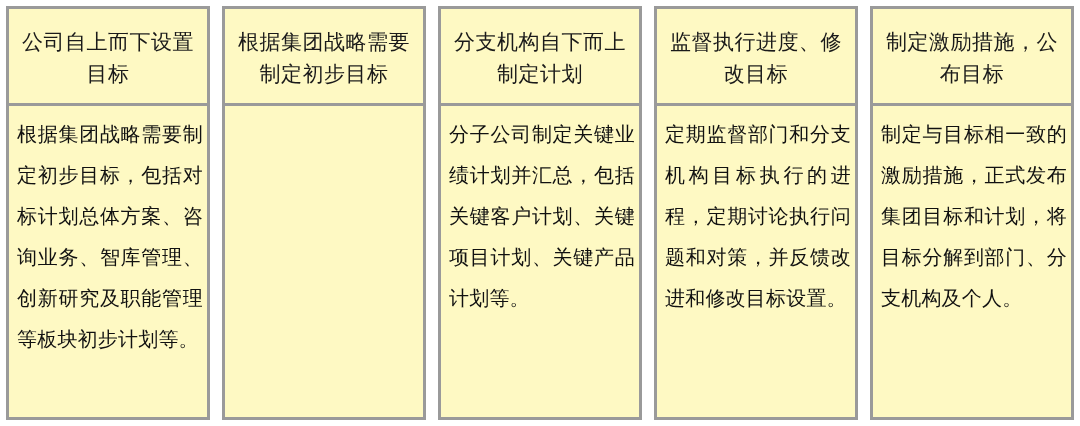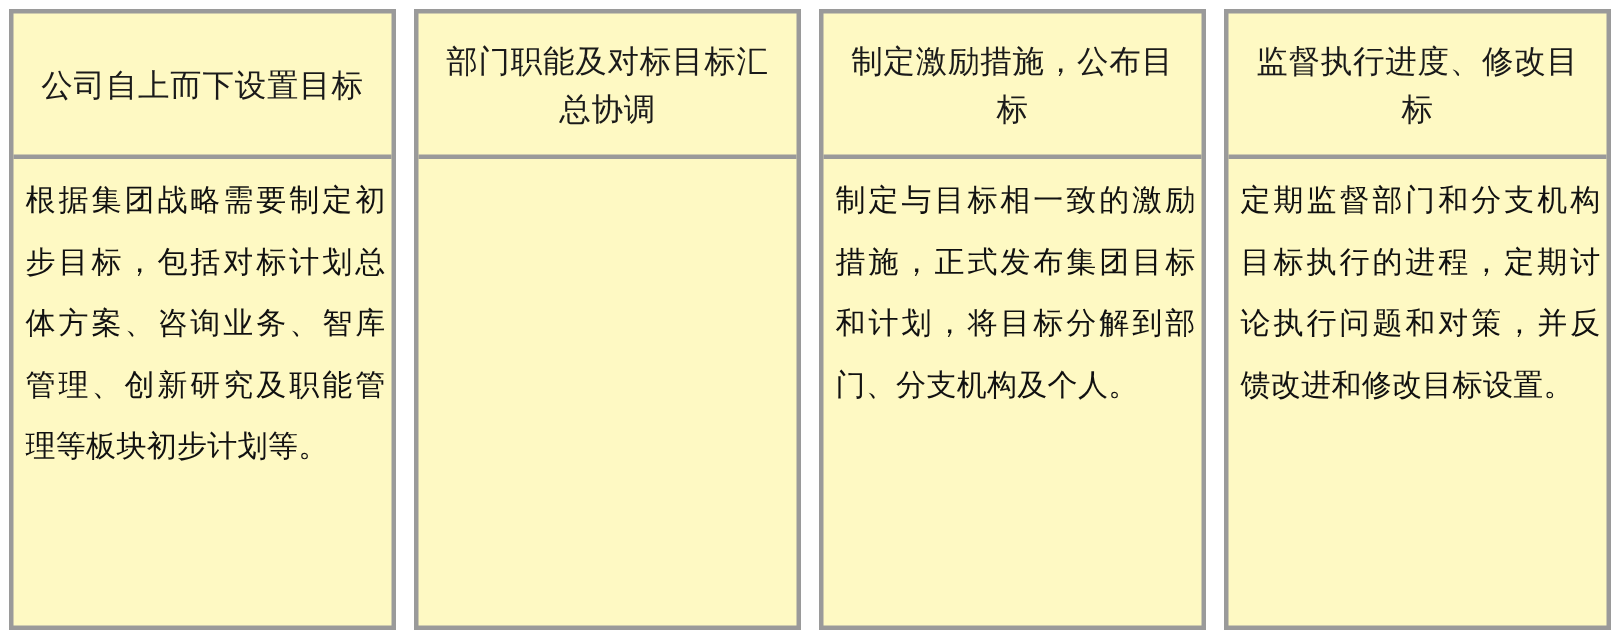--- a/index.html
+++ b/index.html
@@ -68,30 +68,35 @@
 
 <div id="diagram">
 
   <div class="card">
     <div class="card-header">公司自上而下设置目标</div>
     <div class="divider"></div>
     <div class="card-body">根据集团战略需要制定初步目标，包括对标计划总体方案、咨询业务、智库管理、创新研究及职能管理等板块初步计划等。</div>
   </div>
 
   <div class="card">
-    <div class="card-header">部门职能及对标目标汇总协调</div>
+    <div class="card-header">根据集团战略需要制定初步目标</div>
     <div class="divider"></div>
   </div>
 
-
   <div class="card">
-    <div class="card-header">制定激励措施，公布目标</div>
+    <div class="card-header">分支机构自下而上制定计划</div>
     <div class="divider"></div>
-    <div class="card-body">制定与目标相一致的激励措施，正式发布集团目标和计划，将目标分解到部门、分支机构及个人。</div>
+    <div class="card-body">分子公司制定关键业绩计划并汇总，包括关键客户计划、关键项目计划、关键产品计划等。</div>
   </div>
 
   <div class="card">
     <div class="card-header">监督执行进度、修改目标</div>
     <div class="divider"></div>
     <div class="card-body">定期监督部门和分支机构目标执行的进程，定期讨论执行问题和对策，并反馈改进和修改目标设置。</div>
   </div>
 
+  <div class="card">
+    <div class="card-header">制定激励措施，公布目标</div>
+    <div class="divider"></div>
+    <div class="card-body">制定与目标相一致的激励措施，正式发布集团目标和计划，将目标分解到部门、分支机构及个人。</div>
+  </div>
+
 </div>
 
 </body></html>

